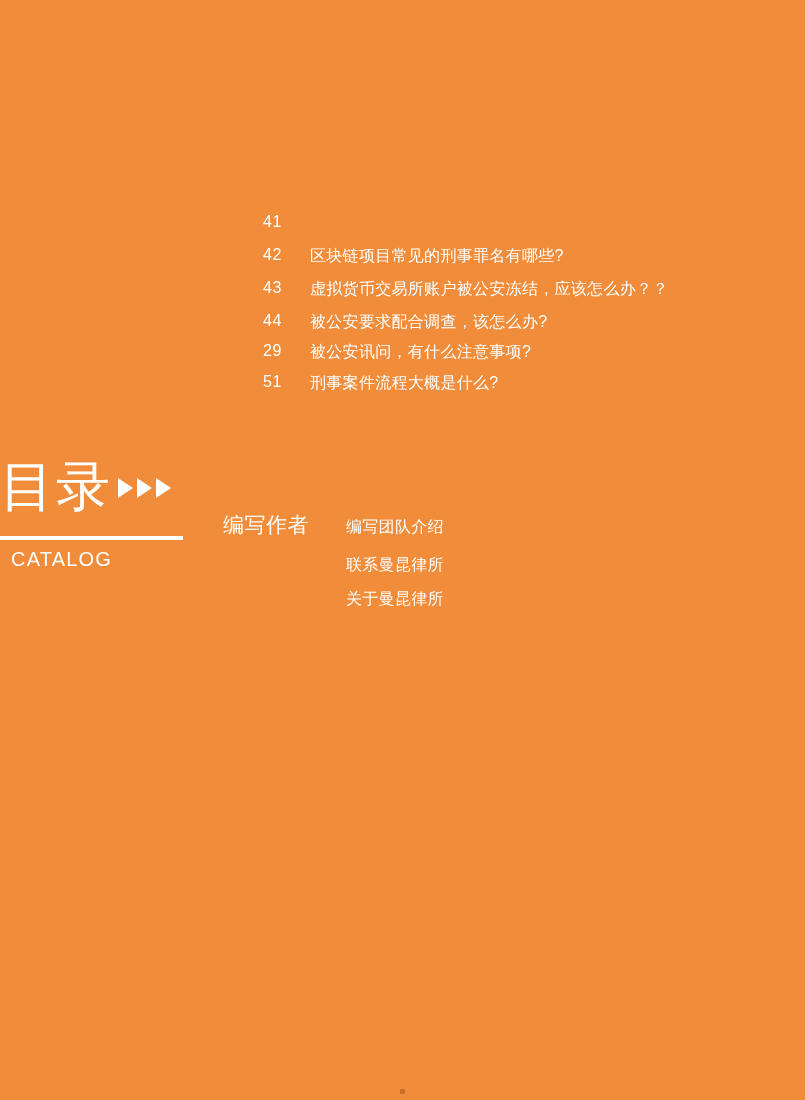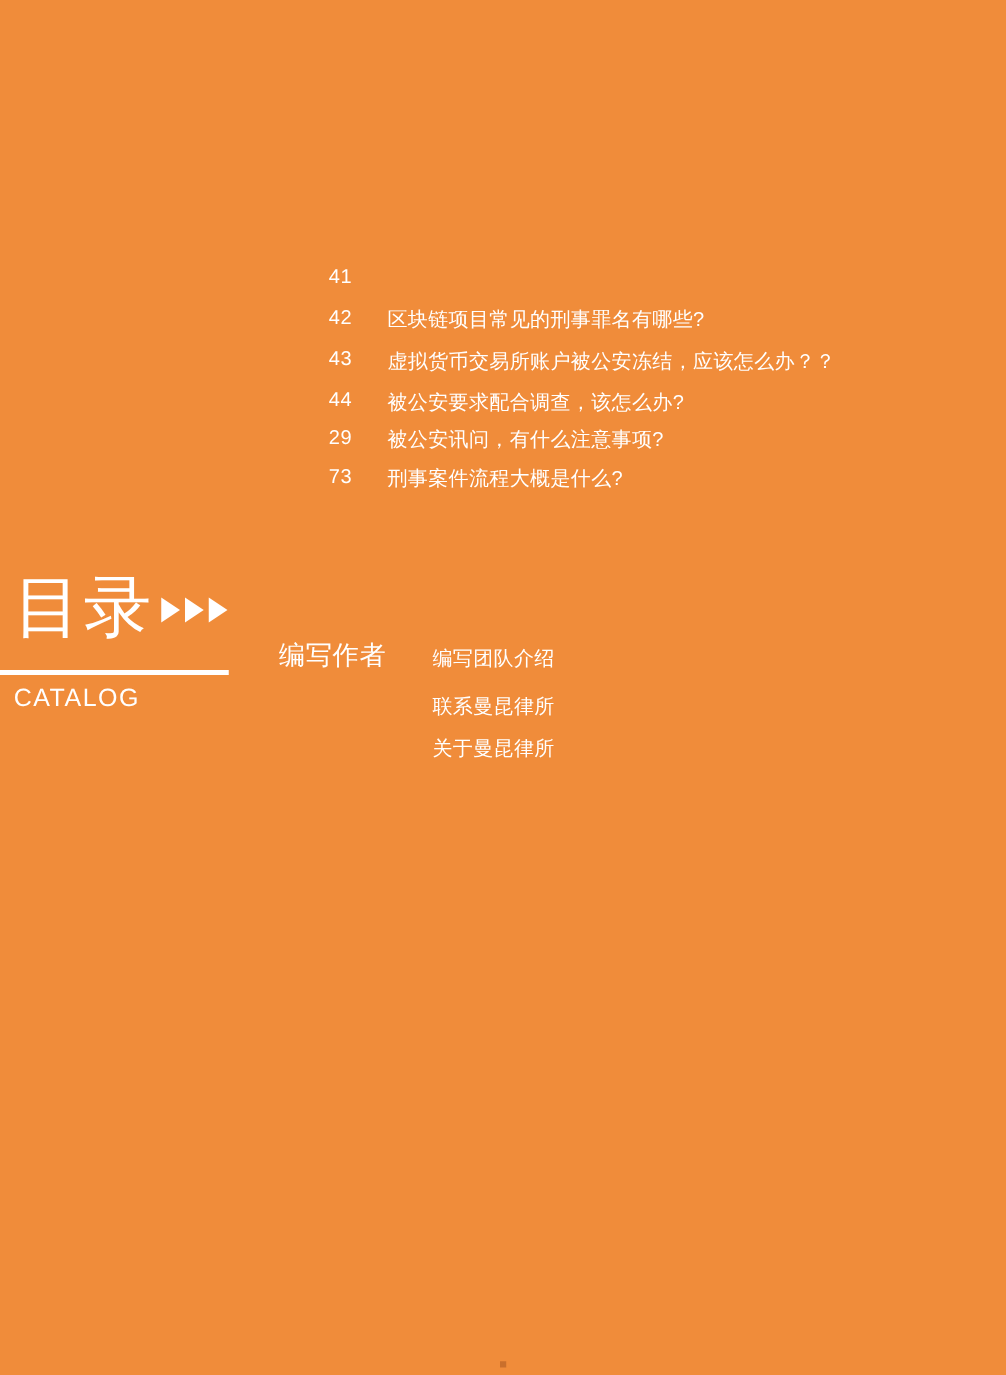--- a/index.html
+++ b/index.html
@@ -28,21 +28,20 @@
   .catalog-block {
     position: absolute;
     left: 0;
     top: 452px;
     width: 200px;
   }
   .catalog-title-row {
     display: flex;
     align-items: center;
     height: 68px;
-    padding-left: 11px;
     box-sizing: border-box;
   }
   .catalog-cn {
     font-size: 54px;
     line-height: 1;
     color: #ffffff;
     letter-spacing: 2px;
     font-weight: 400;
     white-space: nowrap;
   }
@@ -185,21 +184,21 @@
       </div>
       <div class="toc-row" style="top:312px">
         <span class="toc-num">44</span>
         <span class="toc-text">被公安要求配合调查，该怎么办?</span>
       </div>
       <div class="toc-row" style="top:342px">
         <span class="toc-num">29</span>
         <span class="toc-text">被公安讯问，有什么注意事项?</span>
       </div>
       <div class="toc-row" style="top:373px">
-        <span class="toc-num">73</span>
+        <span class="toc-num">51</span>
         <span class="toc-text"> 刑事案件流程大概是什么?</span>
       </div>
     </div>
 
     <div class="part-heading authors">编写作者</div>
 
     <div class="sub-list">
       <div class="sub-row" style="top:517px">编写团队介绍</div>
       <div class="sub-row" style="top:555px">联系曼昆律所</div>
       <div class="sub-row" style="top:589px">关于曼昆律所</div>

